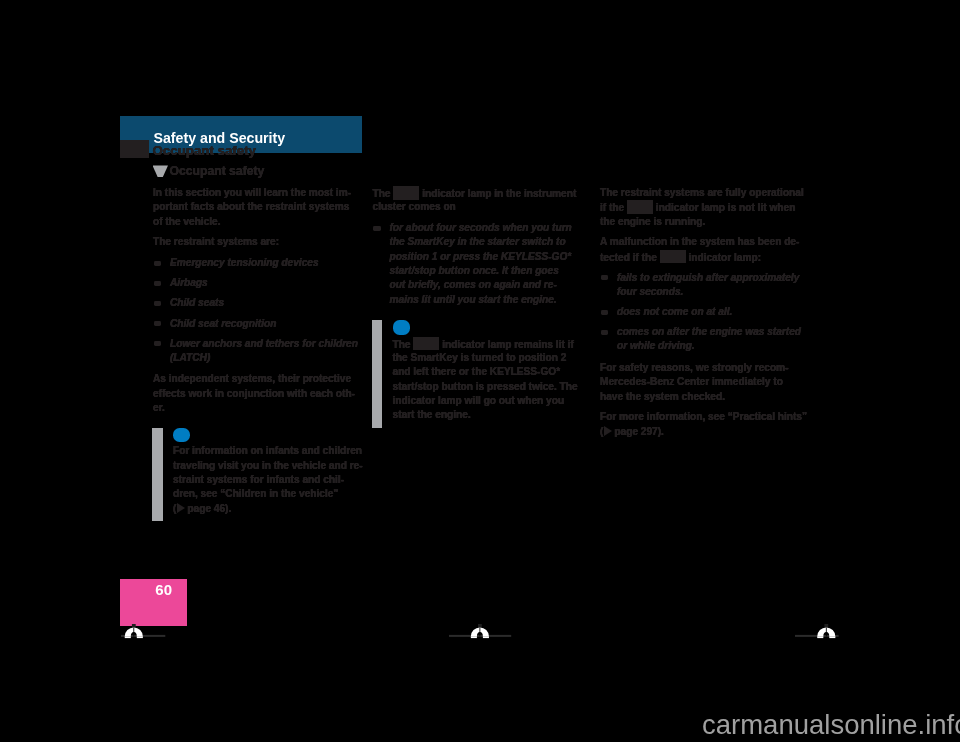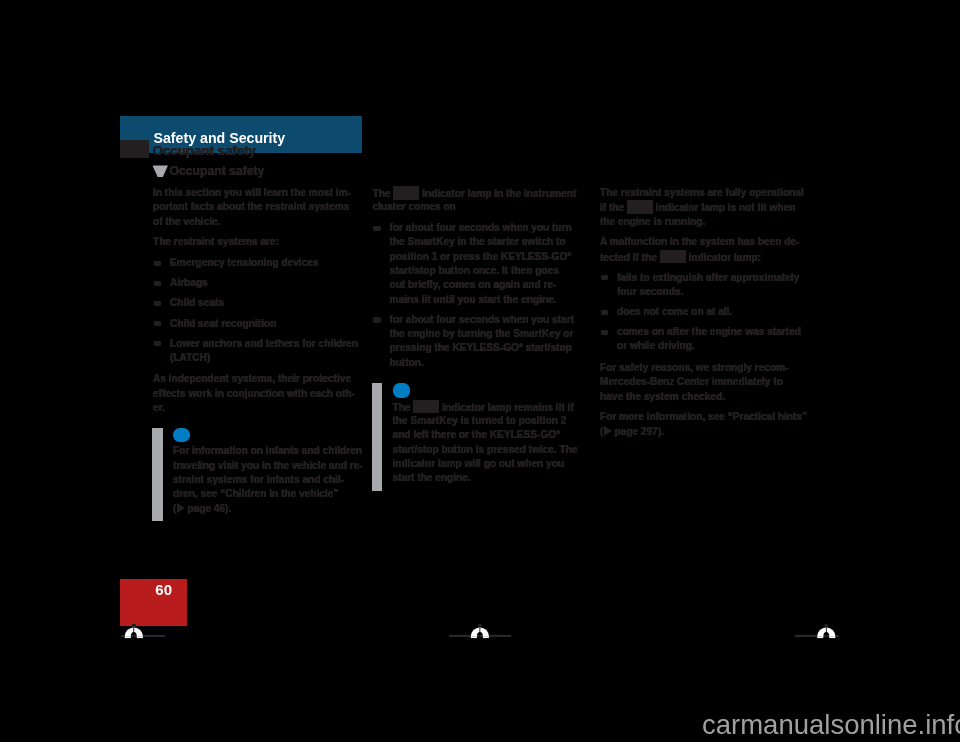--- a/index.html
+++ b/index.html
@@ -23,39 +23,39 @@
 
   
   .col{position:absolute;top:186px;width:206px;color:#231f20;font-size:10.15px;font-weight:bold;
        text-shadow:0.28px 0 0 #231f20,-0.28px 0 0 #231f20,0 0.28px 0 #231f20,0 -0.28px 0 #231f20;}
   .c1{left:153px;} .c2{left:372.5px;} .c3{left:600px;}
 
   
   .para{margin:0 0 6.6px 0;}
   .ln{height:14.3px;line-height:14.3px;text-align:left;
       white-space:nowrap;overflow:visible;}
-  .blist{margin:0 0 7.3px 0;padding:0;list-style:none;}
+  .blist{margin:0 0 7.3px 0;padding:0;list-style:none;font-style:italic;}
   .blist li{position:relative;padding-left:17px;margin:0 0 5.75px 0;}
   .blist li:last-child{margin-bottom:0;}
   .blist li .ln{width:189px;}
   .blist li:before{content:"";position:absolute;left:0.5px;top:4.6px;width:7.5px;height:5.2px;
        background:#231f20;border-radius:1.4px;}
   .reftri{display:inline-block;width:0;height:0;border-top:5.1px solid transparent;
        border-bottom:5.1px solid transparent;border-left:8.2px solid #231f20;
        vertical-align:-1.2px;margin:0 2.0px 0 1.0px;}
   .srs{display:inline-block;width:26px;height:13.5px;background:#231f20;vertical-align:-2.7px;}
 
   
   .note{position:relative;padding-left:20px;padding-top:6px;}
   .note .rule{position:absolute;left:-1px;top:6px;bottom:-5.5px;width:10.8px;background:#a7a9ac;}
   .note .dot{width:17.2px;height:14.5px;background:#007dc3;border-radius:6.5px;margin:0 0 2px 0;}
   .note .ln{width:188px;}
 
   
-  .pagenum{position:absolute;left:120px;top:578.5px;width:67px;height:47px;background:#b91c1c;}
+  .pagenum{position:absolute;left:120px;top:578.5px;width:67px;height:47px;background:#ec4899;}
   .pagenum span{position:absolute;right:15px;top:2px;color:#ffffff;font-size:15px;font-weight:bold;}
 
   
   .regmark{position:absolute;top:622px;}
 
   .watermark{position:absolute;left:702px;top:708.5px;color:#a0a0a0;font-size:27.5px;
        font-family:"Liberation Sans",sans-serif;}
 </style>
 </head>
 <body>
@@ -120,26 +120,20 @@
       <div class="ln last">cluster comes on</div>
     </div>
     <ul class="blist">
       <li>
         <div class="ln">for about four seconds when you turn</div>
         <div class="ln">the SmartKey in the starter switch to</div>
         <div class="ln">position 1 or press the KEYLESS-GO*</div>
         <div class="ln">start/stop button once. It then goes</div>
         <div class="ln">out briefly, comes on again and re-</div>
         <div class="ln last">mains lit until you start the engine.</div>
-      </li>
-      <li>
-        <div class="ln">for about four seconds when you start</div>
-        <div class="ln">the engine by turning the SmartKey or</div>
-        <div class="ln">pressing the KEYLESS-GO* start/stop</div>
-        <div class="ln last">button.</div>
       </li>
     </ul>
     <div class="note">
       <div class="rule"></div>
       <div class="dot"></div>
       <div class="ln"><span>The </span><span class="srs"></span><span> indicator lamp remains lit if</span></div>
       <div class="ln">the SmartKey is turned to position 2</div>
       <div class="ln">and left there or the KEYLESS-GO*</div>
       <div class="ln">start/stop button is pressed twice. The</div>
       <div class="ln">indicator lamp will go out when you</div>

